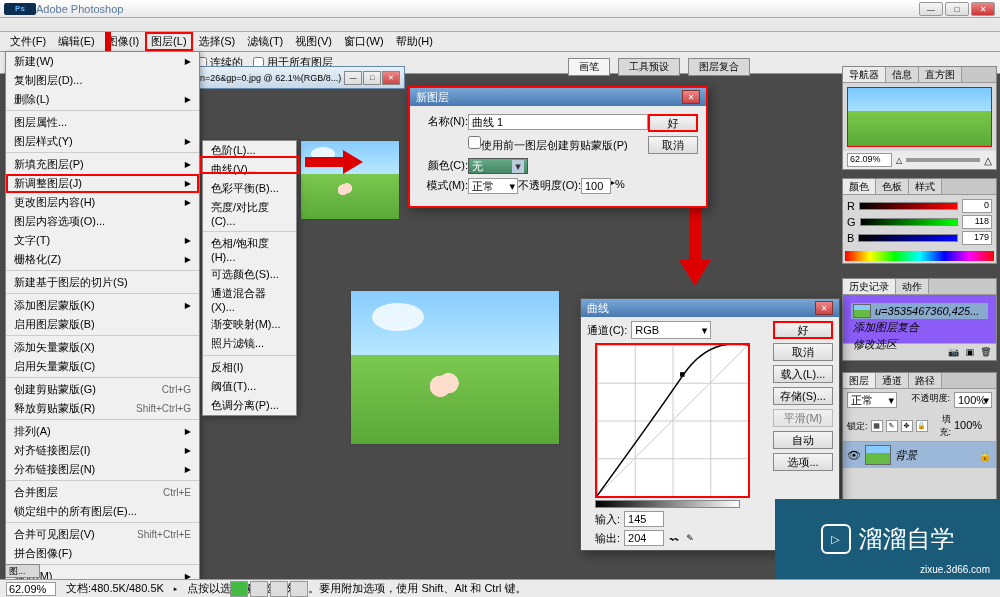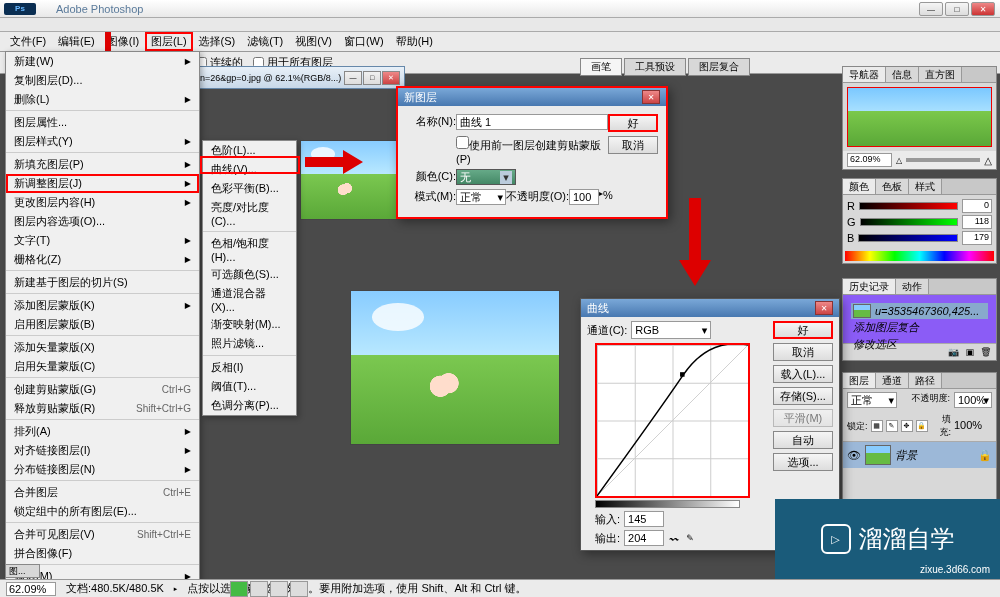--- a/index.html
+++ b/index.html
@@ -1,53 +1,53 @@
 <!DOCTYPE html>
 <html><head>
 <meta charset="utf-8">
 <style>
 *{box-sizing:border-box;margin:0;padding:0;font-family:"Microsoft YaHei",SimSun,sans-serif;font-size:11px;user-select:none}
 body{width:1000px;height:597px;background:#4a4a4a;overflow:hidden;position:relative}
 .titlebar{height:18px;background:linear-gradient(#fff,#e8e8e8);display:flex;align-items:center;padding:0 4px;border-bottom:1px solid #aaa}
 .titlebar .ps-icon{width:32px;height:12px;background:#0a2e52;color:#67b7ff;font-size:8px;display:flex;align-items:center;justify-content:center;border-radius:2px;font-weight:bold}
-.titlebar .title{margin-left:20px;color:#5a7a9a}
+.titlebar .title{margin-left:0;color:#5a7a9a}
 .tabbar{height:14px;background:#e8e8e8;display:flex;align-items:center;padding:0 4px;gap:4px;border-bottom:1px solid #aaa}
 .win-btns{position:absolute;right:5px;top:2px;display:flex;gap:2px}
 .win-btn{width:24px;height:14px;background:linear-gradient(#f5f5f5,#ddd);border:1px solid #999;font-size:8px;display:flex;align-items:center;justify-content:center;border-radius:2px}
 .win-btn.close{background:linear-gradient(#e88,#c33);color:#fff}
 .menubar{height:20px;background:#ebebeb;display:flex;align-items:center;padding:0 4px;border-bottom:1px solid #999}
 .menubar .menu-item{padding:2px 6px;cursor:default}
 .menubar .menu-item.hl{border:2px solid red;padding:0 4px}
 .options-bar{height:22px;background:#ebebeb;display:flex;align-items:center;padding:0 8px;gap:10px;border-bottom:1px solid #999}
 .options-bar .sel{background:#fff;border:1px solid #999;padding:0 14px 0 4px;height:16px;display:flex;align-items:center;position:relative}
 .options-bar .sel:after{content:"▾";position:absolute;right:2px;font-size:8px}
 .options-bar .cb{display:flex;align-items:center;gap:3px}
 .options-bar .cb input{width:11px;height:11px}
-.canvas-tabs{position:absolute;right:250px;top:58px;display:flex;gap:2px}
+.canvas-tabs{position:absolute;right:250px;top:58px;display:flex;gap:8px}
 .canvas-tabs .ct{background:#d8d8d8;border:1px solid #888;padding:1px 10px;font-size:10px}
 .canvas-tabs .ct.active{background:#f5f5f5}
 .dropdown{position:absolute;left:5px;top:51px;width:195px;background:#f0f0f0;border:1px solid #888;box-shadow:2px 2px 6px rgba(0,0,0,.3);z-index:10}
 .dropdown .di{padding:2px 8px;display:flex;justify-content:space-between;align-items:center;cursor:default}
 .dropdown .di.sep-after{border-bottom:1px solid #ccc;padding-bottom:3px;margin-bottom:2px}
 .dropdown .di .arrow{font-size:8px}
 .dropdown .di.hl{border:2px solid red;padding:0 6px}
 .dropdown .di .sc{color:#666;font-size:10px}
 .sub-dropdown{position:absolute;left:202px;top:140px;width:95px;background:#f0f0f0;border:1px solid #888;box-shadow:2px 2px 6px rgba(0,0,0,.3);z-index:11}
 .sub-dropdown .di{padding:2px 8px}
 .sub-hl-box{position:absolute;left:200px;top:156px;width:100px;height:18px;border:2px solid red;z-index:12}
 .doc-window{position:absolute;left:195px;top:66px;width:210px;height:23px;background:linear-gradient(#e8f0f8,#c8d8e8);border:1px solid #6688aa;display:flex;align-items:center;padding:0 4px;z-index:5}
 .doc-window .dtitle{font-size:9px;flex:1;overflow:hidden;white-space:nowrap}
 .doc-window .dbtns{display:flex;gap:1px}
 .doc-window .dbtn{width:18px;height:14px;background:linear-gradient(#f0f0f0,#ddd);border:1px solid #888;font-size:7px;display:flex;align-items:center;justify-content:center}
 .doc-window .dbtn.x{background:linear-gradient(#e88,#c44);color:#fff}
 .dialog{position:absolute;background:#ebebeb;border:1px solid #555;box-shadow:3px 3px 10px rgba(0,0,0,.4);z-index:20}
 .dialog .dlg-title{height:18px;background:linear-gradient(#7aa8d8,#4878b0);color:#fff;padding:0 6px;display:flex;align-items:center;justify-content:space-between;font-size:11px}
 .dialog .dlg-close{width:18px;height:14px;background:linear-gradient(#e88,#c44);color:#fff;display:flex;align-items:center;justify-content:center;font-size:8px;border:1px solid #833}
 .dialog .dlg-body{padding:8px}
-.newlayer-dlg{left:396px;top:86px;width:272px;border:2px solid red}
+.newlayer-dlg{left:408px;top:86px;width:300px;border:2px solid red}
 .newlayer-dlg .row{display:flex;margin-bottom:4px}
 .newlayer-dlg .lbl{width:50px;text-align:right}
 .newlayer-dlg .textin{flex:1;background:#fff;border:1px solid #999;height:16px;padding:0 3px}
 .newlayer-dlg .btn{width:50px;height:18px;background:linear-gradient(#f5f5f5,#ddd);border:1px solid #888;display:flex;align-items:center;justify-content:center}
 .newlayer-dlg .btn.hl{border:2px solid red}
 .newlayer-dlg .color-sel{width:60px;height:16px;background:linear-gradient(#6a8,#486);border:1px solid #555;color:#fff;display:flex;align-items:center;padding:0 3px;position:relative}
 .newlayer-dlg .color-sel:after{content:"▾";position:absolute;right:3px;background:#bcd;color:#333;width:12px;text-align:center}
 .newlayer-dlg .mode-sel,.newlayer-dlg .op-in{background:#fff;border:1px solid #999;height:16px;padding:0 3px;display:flex;align-items:center}
 .newlayer-dlg .mode-sel{width:50px;position:relative}
 .newlayer-dlg .mode-sel:after{content:"▾";position:absolute;right:2px}

